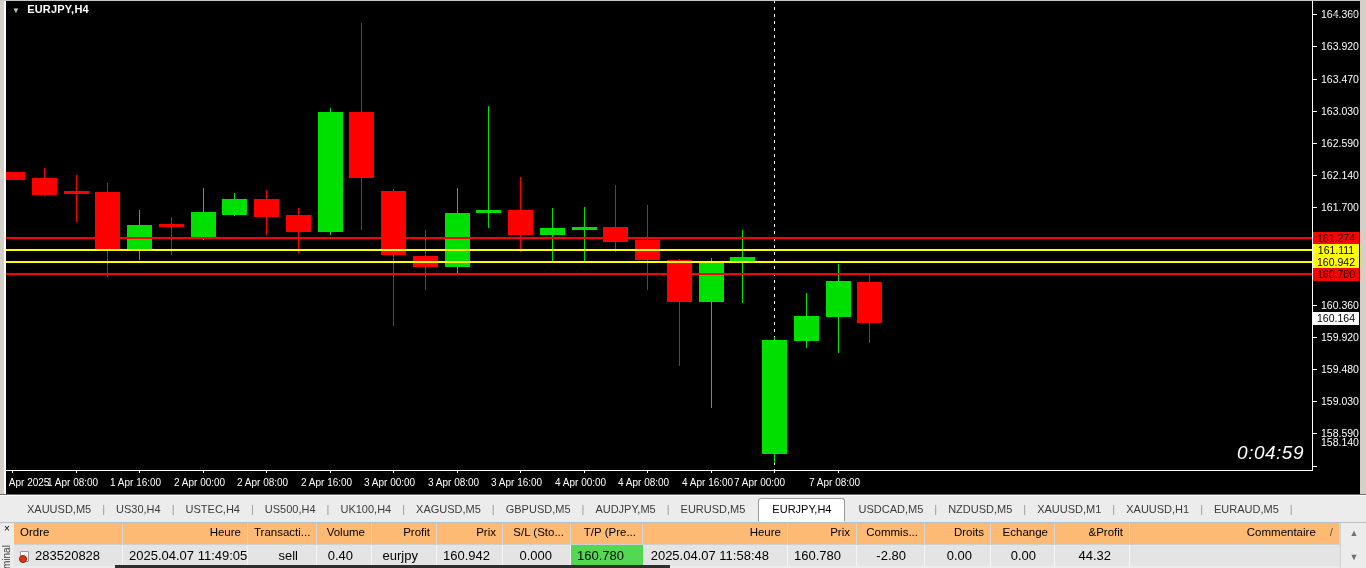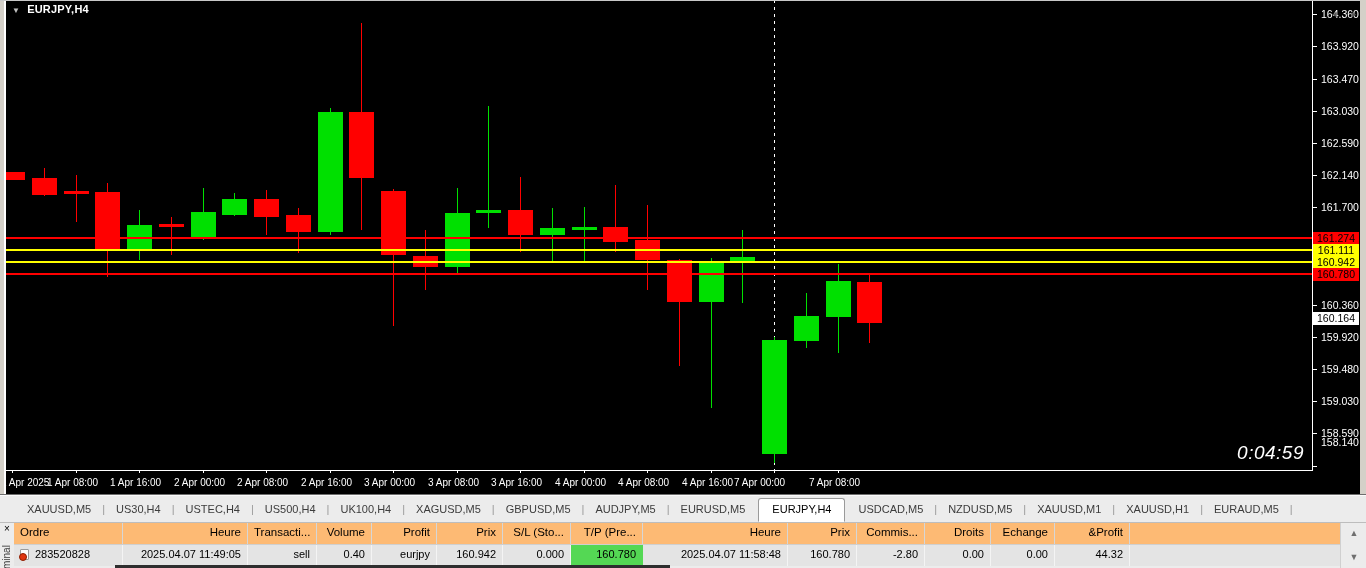--- a/index.html
+++ b/index.html
@@ -39,21 +39,21 @@
   
   #terminal{position:absolute;left:0;top:522px;width:1366px;height:46px;background:#ececec;border-top:1px solid #bdbdbd;}
   #term-strip{position:absolute;left:0;top:0;width:14px;height:46px;background:#ececec;}
   #term-close{position:absolute;left:1px;top:1px;width:12px;height:11px;color:#000;font-size:10px;line-height:10px;text-align:center;cursor:default;}
   #term-label{position:absolute;left:0px;top:12px;width:14px;height:34px;writing-mode:vertical-rl;transform:rotate(180deg);
      font-size:10px;color:#3a3a3a;text-align:left;line-height:14px;}
   #table{position:absolute;left:14px;top:0;right:26px;height:43px;background:#fff;}
   .hrow{display:flex;height:22px;background:#fdba74;border-bottom:1px solid #cfcfcf;}
   .drow{display:flex;height:21px;background:#e4e4e4;}
   .hcell{font-size:11.5px;color:#000;padding:3px 6px 0 6px;border-right:1px solid #d6d6d6;white-space:nowrap;overflow:hidden;}
-  .dcell{font-size:11px;color:#000;padding:3px 6px 0 6px;border-right:1px solid #f4f4f4;white-space:nowrap;overflow:hidden;}
+  .dcell{font-size:13px;color:#000;padding:3px 18px 0 6px;border-right:1px solid #f4f4f4;white-space:nowrap;overflow:hidden;}
   .ordericon{display:inline-block;position:relative;width:9px;height:11px;background:#fdfdfd;border:1px solid #9a9a9a;
      border-radius:1px;margin-right:6px;vertical-align:-2px;}
   .ordericon:after{content:"";position:absolute;left:-2px;bottom:-2px;width:6px;height:6px;border-radius:50%;
      background:#e03510;border:1px solid #8d1d00;}
   #scrollcol{position:absolute;right:0;top:0;width:26px;height:46px;background:#ececec;border-left:1px solid #d0d0d0;}
   .scr{position:absolute;left:0;width:26px;text-align:center;color:#6f6f6f;font-size:9px;}
   #hthumb{position:absolute;left:115px;bottom:0;width:555px;height:3px;background:#2e2e2e;}
 </style>
 </head>
 <body>
@@ -250,20 +250,21 @@
           <div class="hcell" style="text-align: right; width: 65px;">Profit</div>
           <div class="hcell" style="text-align: right; width: 66px;">Prix</div>
           <div class="hcell" style="text-align: right; width: 68px;">S/L (Sto...</div>
           <div class="hcell" style="text-align: right; width: 72px;">T/P (Pre...</div>
           <div class="hcell" style="text-align: right; width: 145px;">Heure</div>
           <div class="hcell" style="text-align: right; width: 69px;">Prix</div>
           <div class="hcell" style="text-align: right; width: 68px;">Commis...</div>
           <div class="hcell" style="text-align: right; width: 66px;">Droits</div>
           <div class="hcell" style="text-align: right; width: 64px;">Echange</div>
           <div class="hcell" style="text-align: right; width: 75px;">&amp;Profit</div>
+          <div class="hcell" style="text-align: right; flex: 1 1 0%;">Commentaire<span style="display: inline-block; margin-left: 14px; color: rgb(85, 85, 85);">/</span></div>
         </div>
       <div class="drow" id="tbody-row">
           <div class="dcell" style="text-align: left; width: 109px;"><span class="ordericon"></span><span>283520828</span></div>
           <div class="dcell" style="text-align: right; width: 125px;">2025.04.07 11:49:05</div>
           <div class="dcell" style="text-align: right; width: 69px;">sell</div>
           <div class="dcell" style="text-align: right; width: 55px;">0.40</div>
           <div class="dcell" style="text-align: right; width: 65px;">eurjpy</div>
           <div class="dcell" style="text-align: right; width: 66px;">160.942</div>
           <div class="dcell" style="text-align: right; width: 68px;">0.000</div>
           <div class="dcell" style="text-align: right; width: 72px; background: rgb(84, 216, 84); border-right: 1px solid rgb(84, 216, 84);">160.780</div>

